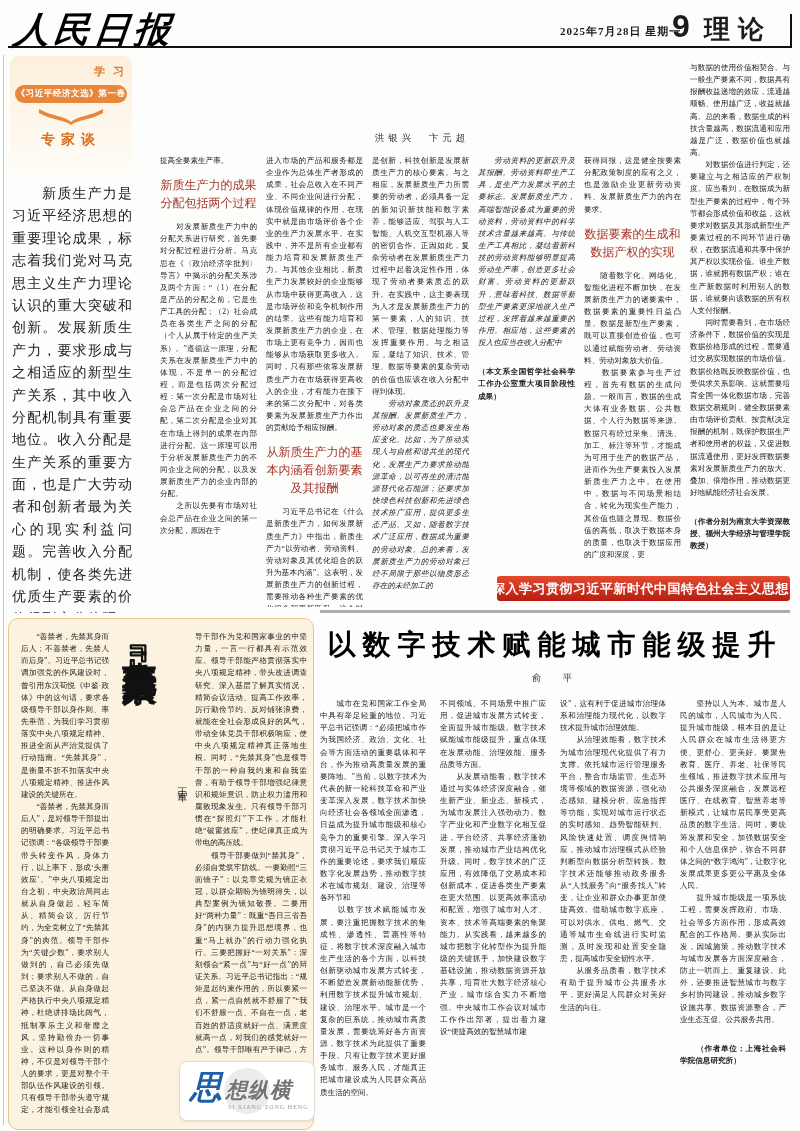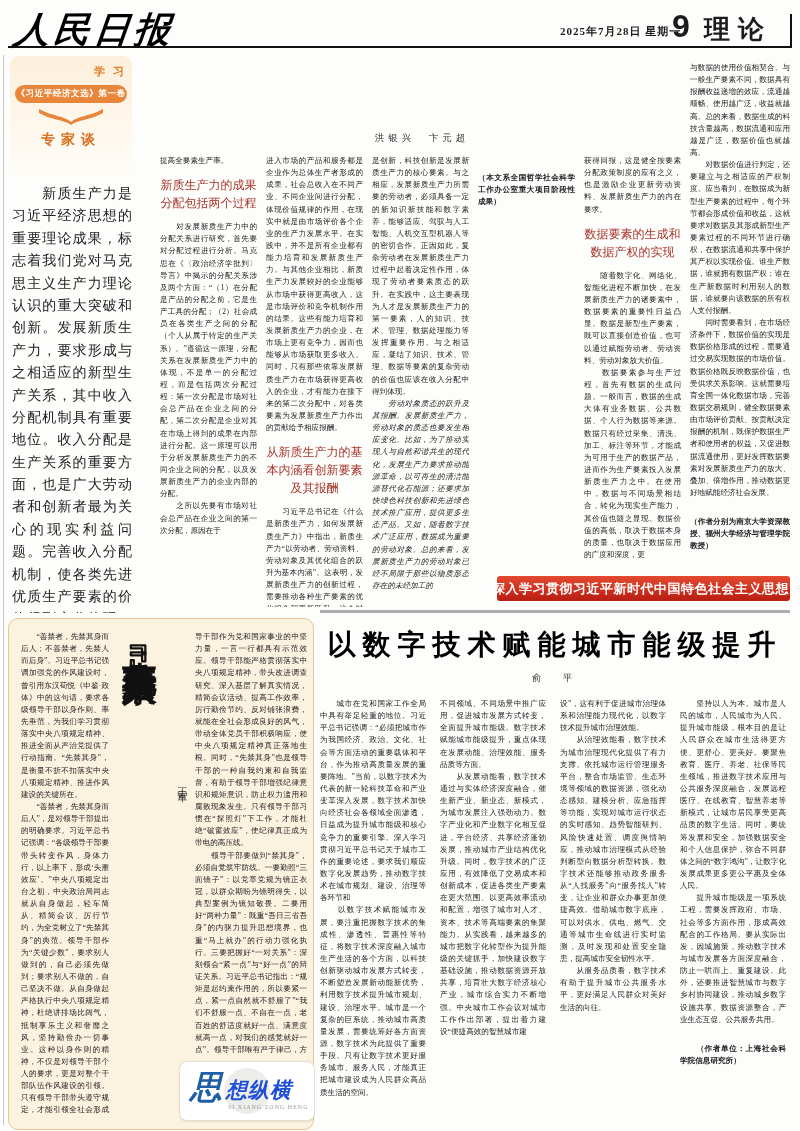--- a/index.html
+++ b/index.html
@@ -57,21 +57,21 @@
   .a3-title{position:absolute;left:104px;top:14px;height:482px;writing-mode:vertical-rl;
             font-size:35px;font-weight:900;letter-spacing:1px;color:#111;
             font-family:"Liberation Sans",sans-serif;line-height:1.5;}
   .a3-author{position:absolute;left:166px;top:160px;writing-mode:vertical-rl;font-size:10px;
              letter-spacing:3px;color:#333;}
   .logo-box{position:absolute;left:170px;top:442px;width:134px;height:58px;background:#fff;
             border:1px solid #e3ddd2;border-radius:8px;box-shadow:0 1px 2px rgba(0,0,0,.08);overflow:hidden;}
   .logo-circle{position:absolute;left:44px;top:6px;width:46px;height:46px;border-radius:50%;background:#ececea;}
   .logo-zh1{position:absolute;left:10px;top:4px;font-size:32px;font-weight:bold;font-style:italic;color:#1f5fa8;}
   .logo-zh2{position:absolute;left:46px;top:14px;font-size:21px;font-weight:bold;font-style:italic;
-            color:#1d4ed8;letter-spacing:1px;white-space:nowrap;}
+            color:#737373;letter-spacing:1px;white-space:nowrap;}
   .logo-cap{position:absolute;left:48px;top:42px;font-size:6px;color:#9a9a9a;letter-spacing:1px;}
 </style>
 </head>
 <body>
 
 <div id="page">
 
   <div class="masthead">人民日报</div>
   <div class="hdr-date">2025年7月28日  星期一</div>
   <div class="hdr-page">9</div>
@@ -111,20 +111,21 @@
     <div class="body">　　习近平总书记在《什么是新质生产力，如何发展新质生产力》中指出，新质生产力“以劳动者、劳动资料、劳动对象及其优化组合的跃升为基本内涵”。这表明，发展新质生产力的创新过程，需要推动各种生产要素的优化组合和更新跃升，这会对生产要素的报酬提出新要求。</div>
 
   </div>
 
   <div class="coltxt" style="left:372px;top:155px;width:97px;height:452px;">
     <div class="body">是创新，科技创新是发展新质生产力的核心要素。与之相应，发展新质生产力所需要的劳动者，必须具备一定的新知识新技能和数字素养，能够适应、驾驭与人工智能、人机交互型机器人等的密切合作。正因如此，复杂劳动者在发展新质生产力过程中起着决定性作用，体现了劳动者要素质态的跃升。在实践中，这主要表现为人才是发展新质生产力的第一要素，人的知识、技术、管理、数据处理能力等发挥重要作用。与之相适应，凝结了知识、技术、管理、数据等要素的复杂劳动的价值也应该在收入分配中得到体现。</div>
     <div class="kai">　　劳动对象质态的跃升及其报酬。发展新质生产力，劳动对象的质态也要发生相应变化。比如，为了推动实现人与自然和谐共生的现代化，发展生产力要求推动能源革命，以可再生的清洁能源替代化石能源；还要求加快绿色科技创新和先进绿色技术推广应用，提供更多生态产品。又如，随着数字技术广泛应用，数据成为重要的劳动对象。总的来看，发展新质生产力的劳动对象已经不局限于那些以物质形态存在的未经加工的</div>
   </div>
 
   <div class="coltxt" style="left:478px;top:155px;width:97px;height:417px;">
+    <div class="kai">　　劳动资料的更新跃升及其报酬。劳动资料即生产工具，是生产力发展水平的主要标志。发展新质生产力，高端智能设备成为重要的劳动资料，劳动资料中的科学技术含量越来越高。与传统生产工具相比，凝结着新科技的劳动资料能够明显提高劳动生产率，创造更多社会财富。劳动资料的更新跃升，意味着科技、数据等新型生产要素更深地嵌入生产过程，发挥着越来越重要的作用。相应地，这些要素的投入也应当在收入分配中</div>
     <div class="note">（本文系全国哲学社会科学工作办公室重大项目阶段性成果）</div>
   </div>
 
   <div class="coltxt" style="left:584px;top:155px;width:97px;height:415px;">
     <div class="body">获得回报，这是健全按要素分配政策制度的应有之义，也是激励企业更新劳动资料、发展新质生产力的内在要求。</div>
     <div class="subhd">数据要素的生成和数据产权的实现</div>
     <div class="body">　　随着数字化、网络化、智能化进程不断加快，在发展新质生产力的诸要素中，数据要素的重要性日益凸显。数据是新型生产要素，既可以直接创造价值，也可以通过赋能劳动者、劳动资料、劳动对象放大价值。
 　　数据要素参与生产过程，首先有数据的生成问题。一般而言，数据的生成大体有业务数据、公共数据、个人行为数据等来源。数据只有经过采集、清洗、加工、标注等环节，才能成为可用于生产的数据产品，进而作为生产要素投入发展新质生产力之中。在使用中，数据与不同场景相结合，转化为现实生产能力，其价值也随之显现。数据价值的高低，取决于数据本身的质量，也取决于数据应用的广度和深度，更</div>
   </div>
 

